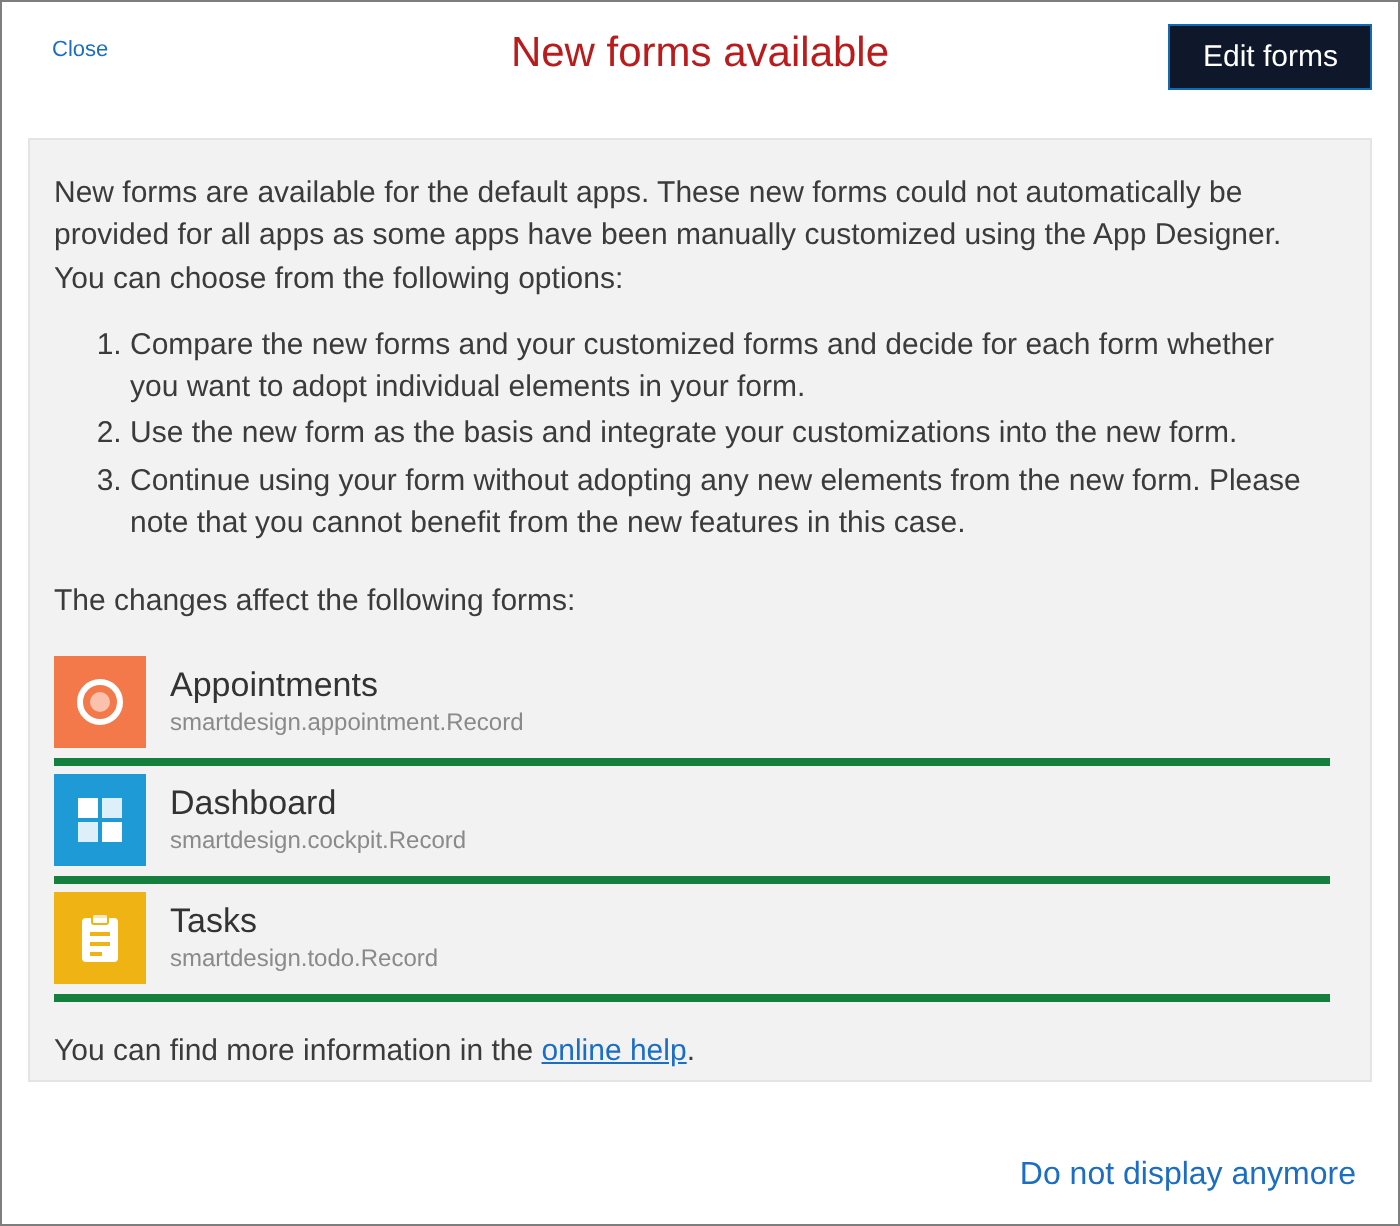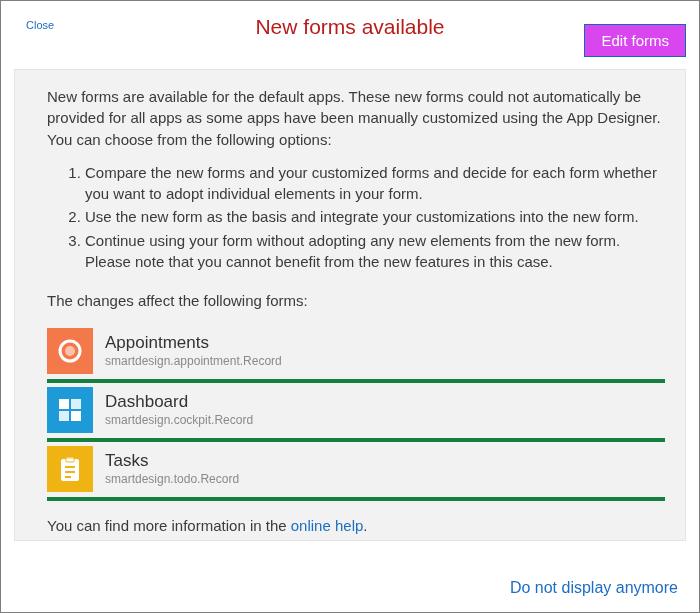--- a/index.html
+++ b/index.html
@@ -19,30 +19,30 @@
   .close-link {
     position:absolute; left:25px; top:18px;
     color:#1b6ec2; font-size:11px; text-decoration:none; cursor:pointer;
   }
   .dlg-title {
     position:absolute; left:0; right:0; top:14px;
     text-align:center; font-size:21px; font-weight:400; color:#b91c1c;
   }
   .edit-forms-btn {
     position:absolute; right:13px; top:11px;
-    background:#d946ef; color:#ffffff; border:1px solid #0f6bb4;
-    font-family:inherit; font-size:15px; padding:7px 16px; cursor:pointer;margin-top:12px;
+    background:#0f172a; color:#ffffff; border:1px solid #0f6bb4;
+    font-family:inherit; font-size:15px; padding:7px 16px; cursor:pointer;
   }
 
   
   .panel {
     margin:12px 13px 0 13px;
     background:#f2f2f2;
     border:1px solid #e4e4e4;
-    padding:16px 20px 12px 32px;
+    padding:16px 20px 12px 12px;
     height:472px;
     color:#3b3b3b;
     font-size:15px;
     line-height:1.42;
   }
   .intro-block div { margin:0; }
   ol.options {
     margin:12px 0 0 0;
     padding-left:38px;
   }
@@ -59,21 +59,21 @@
     width:46px; height:46px; flex:0 0 46px;
     display:flex; align-items:center; justify-content:center;
   }
   .tile-appointments { background:#f4794a; }
   .tile-dashboard   { background:#1e9bd7; }
   .tile-tasks       { background:#f0b314; }
   .form-name { font-size:17px; color:#333333; line-height:1.25; }
   .form-id   { font-size:12px; color:#8a8a8a; line-height:1.3; }
 
   .more-info { margin-top:14px; }
-  .inline-link { color:#1b6ec2; cursor:pointer; }
+  .inline-link { color:#1b6ec2; text-decoration:underline; cursor:pointer; }
 
   
   .dismiss-link {
     position:absolute; right:21px; bottom:15px;
     color:#1b6ec2; font-size:16px; text-decoration:none; cursor:pointer;margin-top:24px;
   }
 </style>
 </head>
 <body>
 

